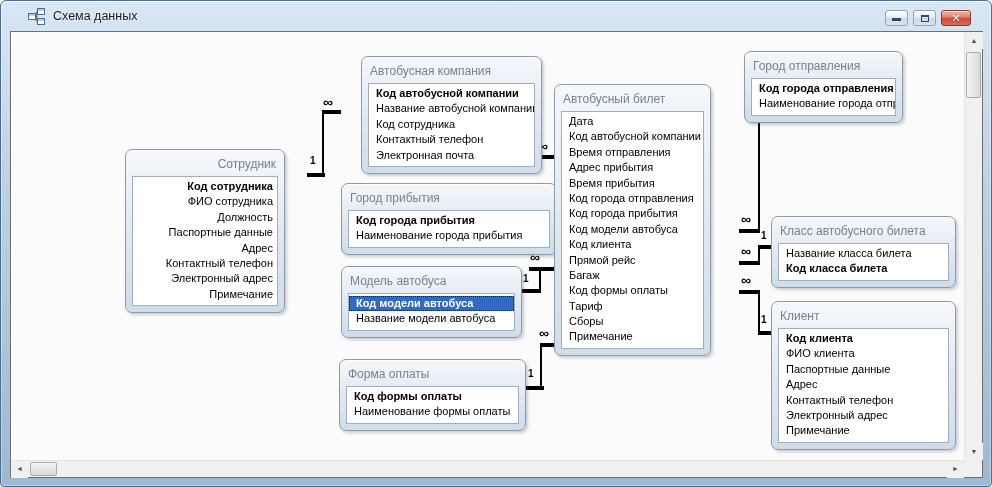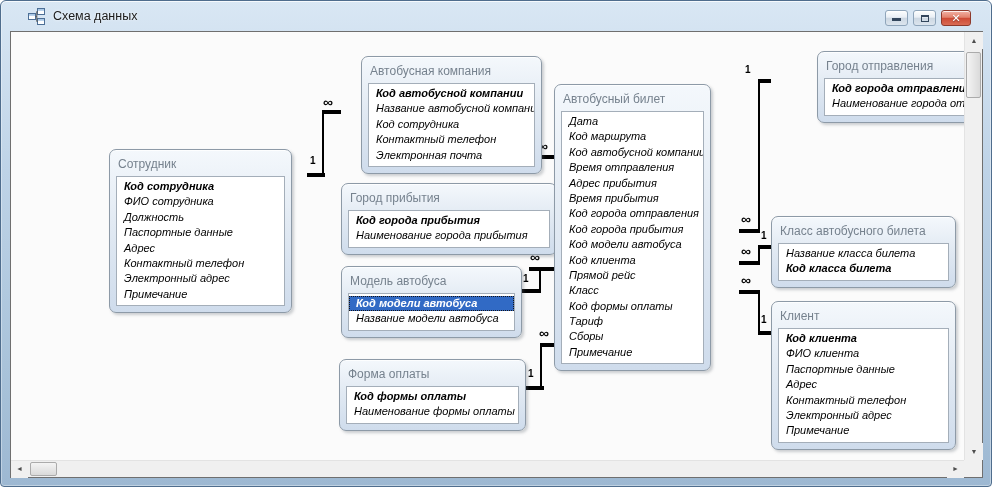--- a/index.html
+++ b/index.html
@@ -59,21 +59,21 @@
   .diagram { position:absolute; inset:0; z-index:2; }
 
   .tbl { position:absolute; border:1px solid #8d9aa7; border-radius:7px;
     background:linear-gradient(180deg,#f4f8fc 0%,#e2eaf3 45%,#cfdcec 100%);
     box-shadow:2px 2px 3px rgba(90,100,110,.30), inset 0 1px 0 rgba(255,255,255,.8);
     padding:4px 6px 6px 6px; }
   .tbl-title { font-size:12px; color:#76828e; padding:3px 2px 5px 2px; white-space:nowrap;
     overflow:hidden; }
   .tbl-list { background:#fff; border:1px solid #a4aeb9; padding:2px 0 3px 0; overflow:hidden; }
   .fld { font-size:11px; line-height:15.4px; height:15.4px; padding:0 4px 0 7px;
-    color:#000; white-space:nowrap; overflow:hidden;font-style:italic; }
+    color:#000; white-space:nowrap; overflow:hidden; }
   .fld.pk { font-weight:bold; }
   .fld.selected { background:#316ac5; color:#fff; outline:1px dotted #15151a; outline-offset:-1px; }
 
   .rl { position:absolute; background:#000; }
   .rl.h4 { height:4px; }
   .rl.v  { width:2px; }
   .num { position:absolute; font-size:10px; font-weight:bold; color:#000; line-height:10px; }
   .inf { position:absolute; font-size:14px; font-weight:bold; color:#000; line-height:11px; }
 </style>
 </head>
@@ -150,21 +150,21 @@
     <div class="rl h4" style="left:757px;top:244px;width:13px;"></div>
     <div class="inf" style="left:740px;top:245px;">∞</div>
     <div class="num" style="left:760px;top:230px;">1</div>
 
     <div class="rl h4" style="left:738px;top:289px;width:21px;"></div>
     <div class="rl v" style="left:757px;top:291px;height:41px;"></div>
     <div class="rl h4" style="left:757px;top:330px;width:13px;"></div>
     <div class="inf" style="left:740px;top:274px;">∞</div>
     <div class="num" style="left:760px;top:314px;">1</div>
 
-    <div class="tbl" style="left:108px;top:148px;width:183px;">
+    <div class="tbl" style="left:124px;top:148px;width:160px;text-align:right;">
       <div class="tbl-title">Сотрудник</div>
       <div class="tbl-list">
         <div class="fld pk">Код сотрудника</div>
         <div class="fld">ФИО сотрудника</div>
         <div class="fld">Должность</div>
         <div class="fld">Паспортные данные</div>
         <div class="fld">Адрес</div>
         <div class="fld">Контактный телефон</div>
         <div class="fld">Электронный адрес</div>
         <div class="fld">Примечание</div>
@@ -203,39 +203,38 @@
       <div class="tbl-list">
         <div class="fld pk">Код формы оплаты</div>
         <div class="fld">Наименование формы оплаты</div>
       </div>
     </div>
 
     <div class="tbl" style="left:553px;top:83px;width:157px;">
       <div class="tbl-title">Автобусный билет</div>
       <div class="tbl-list">
         <div class="fld">Дата</div>
-        <div class="fld">Код маршрута</div>
         <div class="fld">Код автобусной компании</div>
         <div class="fld">Время отправления</div>
         <div class="fld">Адрес прибытия</div>
         <div class="fld">Время прибытия</div>
         <div class="fld">Код города отправления</div>
         <div class="fld">Код города прибытия</div>
         <div class="fld">Код модели автобуса</div>
         <div class="fld">Код клиента</div>
         <div class="fld">Прямой рейс</div>
-        <div class="fld">Класс</div>
+        <div class="fld">Багаж</div>
         <div class="fld">Код формы оплаты</div>
         <div class="fld">Тариф</div>
         <div class="fld">Сборы</div>
         <div class="fld">Примечание</div>
       </div>
     </div>
 
-    <div class="tbl" style="left:816px;top:50px;width:159px;">
+    <div class="tbl" style="left:743px;top:50px;width:159px;">
       <div class="tbl-title">Город отправления</div>
       <div class="tbl-list">
         <div class="fld pk">Код города отправления</div>
         <div class="fld">Наименование города отправления</div>
       </div>
     </div>
 
     <div class="tbl" style="left:770px;top:215px;width:185px;">
       <div class="tbl-title">Класс автобусного билета</div>
       <div class="tbl-list">

